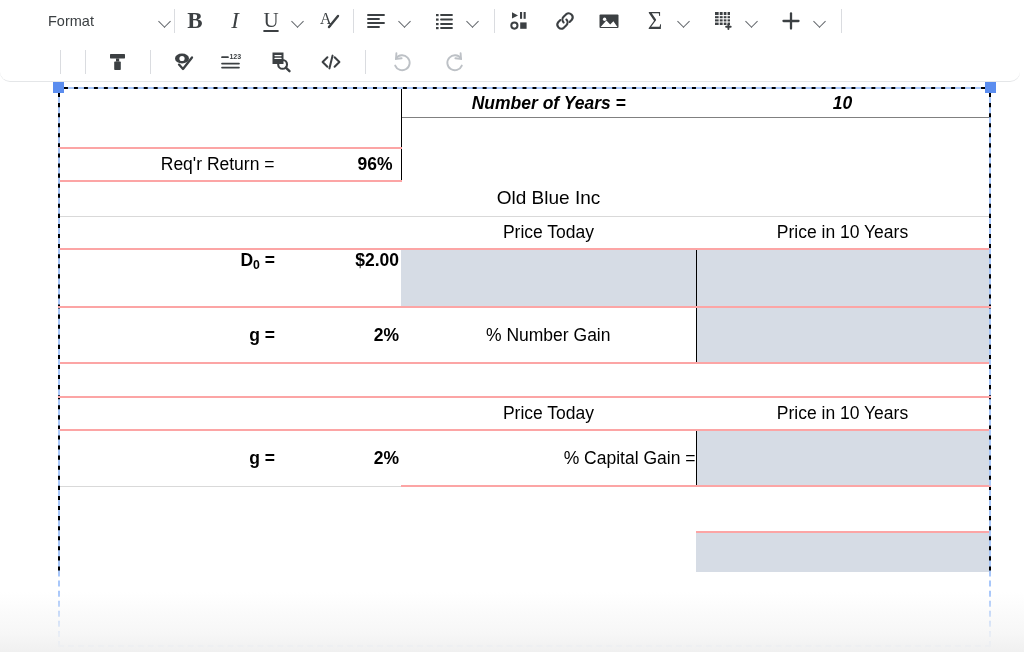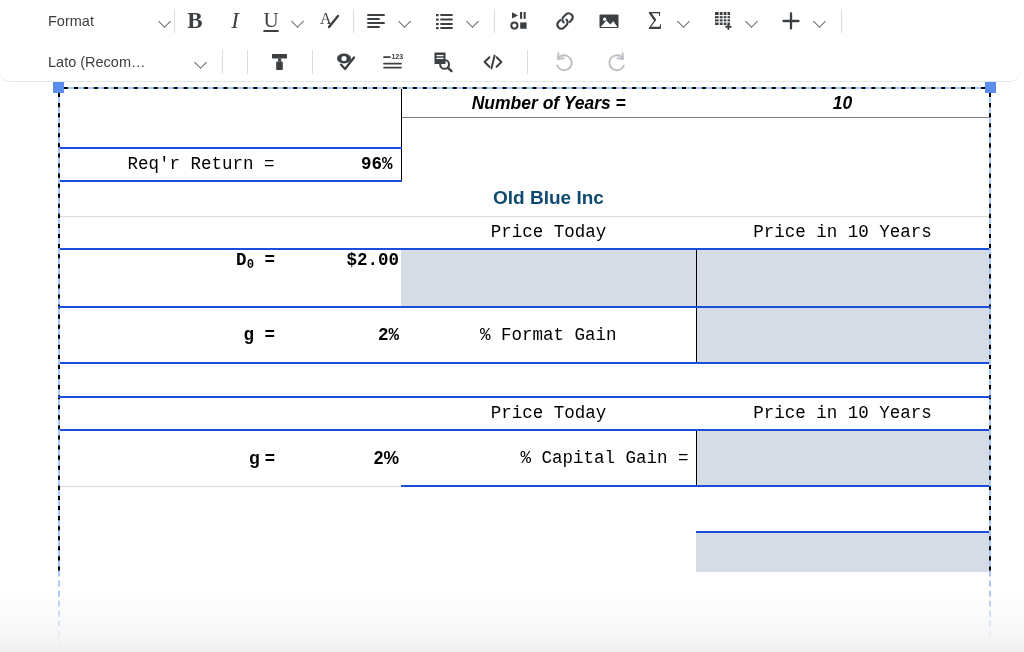--- a/index.html
+++ b/index.html
@@ -140,31 +140,31 @@
 
   
   col.c1 { width: 342px; }
   col.c2 { width: 295px; }
   col.c3 { width: 294px; }
 
   
   .bl  { border-left: 2px solid #000; }
   .br  { border-right: 2px solid #000; }
   .bt  { border-top: 2px solid #000; }
-  .bb  { border-bottom: 2px solid #1d4ed8; font-family: Liberation Mono, monospace; }
+  .bb  { border-bottom: 2px solid #fca5a5; }
   .bb-g { border-bottom: 1px solid #808080; font-style: italic; }
   .bb-l { border-bottom: 1px solid #d9d9d9; }
   .br-t { border-right: 1px solid #000; }
 
   .ta-c { text-align: center; }
   .ta-r { text-align: right; }
   .bold { font-weight: bold; }
   .shade { background: #d6dce5 !important; }
 
-  .blue-t { color: #0c4a6e; font-weight: bold; font-size: 19px; text-align: right; }
+  .blue-t { color: #000000; font-weight: normal; font-size: 19px; text-align: right; }
   .red-t  { color: #e8332a; font-weight: bold; font-size: 19px; }
 
   .num-head { font-weight: bold; font-size: 18px; }
 
   sub { font-size: 0.7em; vertical-align: baseline; position: relative; bottom: -0.28em; }
 
   
   .fade {
     position: absolute;
     left: 0; bottom: 0;
@@ -310,24 +310,20 @@
     </div>
     <div class="ico" style="width:22px">
       <span class="chev"></span>
     </div>
 
     <div class="sep" style="margin-left:10px"></div>
   </div>
 
   <div class="tb-row r2">
 
-    <div class="tb-dropdown font-dd">
-      <span class="lbl">Lato (Recom…</span>
-      <span class="chev"></span>
-    </div>
 
     <div class="sep" style="margin:0 12px"></div>
 
 
     <div class="sep" style="margin:0 12px"></div>
 
     <div class="ico" style="width:40px">
       <svg width="24" height="24" viewBox="0 0 24 24" fill="currentColor">
         <rect x="4" y="4" width="15" height="4.4" rx="0.6"></rect>
         <rect x="10" y="8.4" width="3.2" height="3.2"></rect>
@@ -459,21 +455,21 @@
           <td class="shade bb br"></td>
         </tr>
 
         <tr>
           <td class="bl bb" style="height:56px;padding:0">
             <div style="display:flex;align-items:center;height:100%">
               <span class="bold" style="flex:1;text-align:right;padding-right:14px">g =</span>
               <span class="bold" style="width:112px;text-align:right;padding-right:2px">2%</span>
             </div>
           </td>
-          <td class="ta-c bb br-t">% Format Gain</td>
+          <td class="ta-c bb br-t">% Number Gain</td>
           <td class="shade bb br"></td>
         </tr>
 
         <tr>
           <td class="bl bb" style="height:34px"></td>
           <td class="bb"></td>
           <td class="bb br"></td>
         </tr>
 
 
@@ -484,21 +480,21 @@
         </tr>
 
 
         <tr>
           <td class="bl bb-l" style="height:56px;padding:0">
             <div style="display:flex;align-items:center;height:100%">
               <span class="bold" style="flex:1;text-align:right;padding-right:14px">g =</span>
               <span class="bold" style="width:112px;text-align:right;padding-right:2px">2%</span>
             </div>
           </td>
-          <td class="ta-r bb br-t" style="padding-right:7px">% Capital Gain =</td>
+          <td class="ta-r bb br-t" style="padding-right:0">% Capital Gain =</td>
           <td class="shade bb br"></td>
         </tr>
 
         <tr>
           <td class="bl" style="height:46px"></td>
           <td></td>
           <td class="br bb"></td>
         </tr>
 
         <tr>

